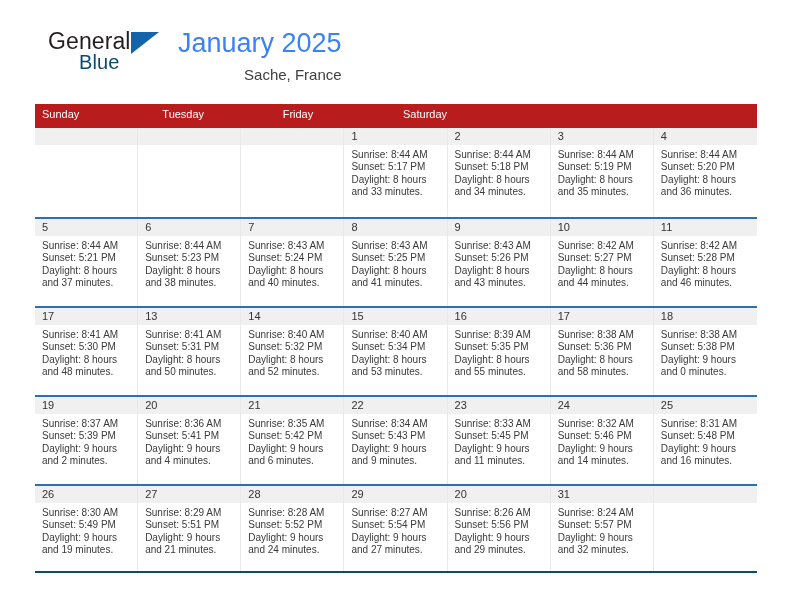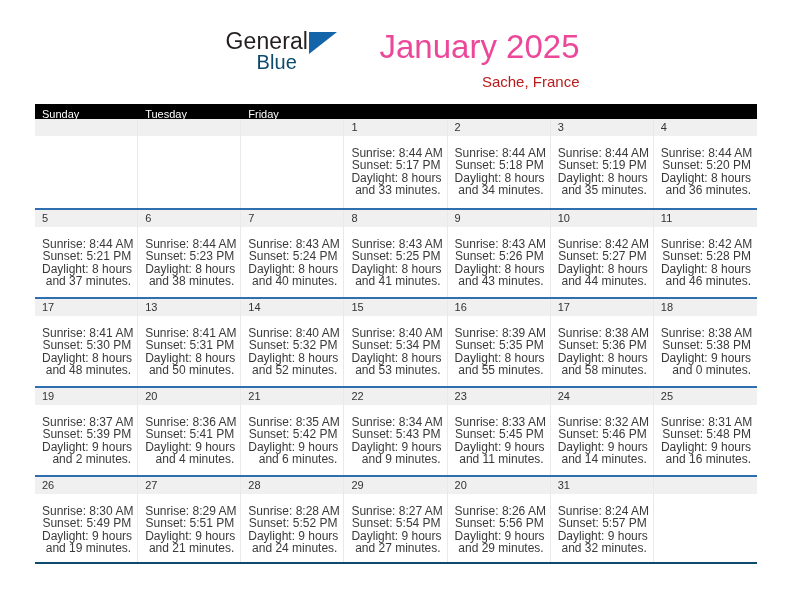--- a/index.html
+++ b/index.html
@@ -25,22 +25,21 @@
   
   .header {
     position: absolute;
     left: 13px; right: 0;
     top: 26px;
     height: 72px;
     padding: 0 35px;
     box-sizing: border-box;
     display: flex;
     align-items: flex-start;
-    justify-content: center;
-    gap: 24px;
+    justify-content: flex-start;
   }
 
   .brand {
     position: relative;
     width: 130px;
     height: 58px;
     flex: none;
     user-select: none;
   }
   .brand-general {
@@ -69,47 +68,47 @@
     height: 0;
     border-left: 28px solid #1464aa;
     border-bottom: 22px solid transparent;
   }
 
   .title-block {
     text-align: right;
     padding-top: 2px;
   }
   .cal-title {
-    font-size: 33px;
+    font-size: 27px;
     font-weight: normal;
-    color: #ec4899;
+    color: #3b82f6;
     line-height: 1.15;
     white-space: nowrap;
   }
   .cal-location {
     font-size: 15px;
-    color: #b91c1c;
+    color: #404040;
     margin-top: 7px;
     line-height: 1.15;
     white-space: nowrap;
   }
 
   
   .calendar {
     position: absolute;
     left: 35px;
     top: 104px;
     width: 722px;
   }
 
   .dow-row {
     display: grid;
-    grid-template-columns: repeat(7, 1fr);
-    background: #000000;
-    height: 15px;
+    grid-template-columns: repeat(6, 1fr);
+    background: #b91c1c;
+    height: 24px;
   }
   .dow {
     color: #ffffff;
     font-size: 11px;
     line-height: 21px;
     padding-left: 7px;
     white-space: nowrap;
     overflow: hidden;
   }
 
@@ -143,25 +142,24 @@
     color: #333333;
     line-height: 17px;
     padding-left: 7px;
     box-sizing: border-box;
   }
   .cell.empty .daynum-band {
     background: #f0f0f0;
   }
 
   .details {
-    padding: 11px 6px 0 7px;
-    font-size: 12px;
+    padding: 4px 6px 0 7px;
+    font-size: 10px;
     line-height: 12.4px;
     color: #3a3a3a;
-    text-align: right;
   }
   .details div {
     white-space: nowrap;
   }
 </style>
 </head>
 <body>
 
 <div class="page">
 
@@ -178,20 +176,21 @@
       <div class="cal-location">Sache, France</div>
     </div>
 
   </div>
 
   <div class="calendar">
     <div class="dow-row" id="dow-row">
         <div class="dow">Sunday</div>
         <div class="dow">Tuesday</div>
         <div class="dow">Friday</div>
+        <div class="dow">Saturday</div>
       </div>
     <div id="weeks-container">
         <div class="week first">
           <div class="cell empty">
             <div class="daynum-band"></div>
           </div>
           <div class="cell empty">
             <div class="daynum-band"></div>
           </div>
           <div class="cell empty">

